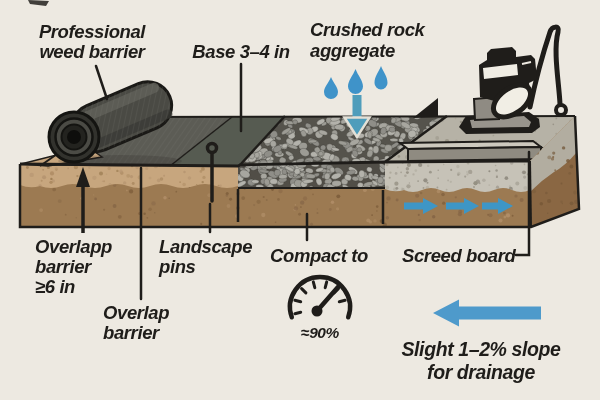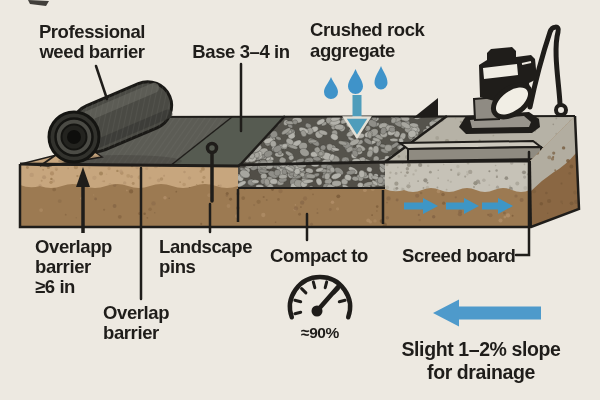--- a/index.html
+++ b/index.html
@@ -1,16 +1,16 @@
 <!DOCTYPE html>
 <html><head>
 <meta charset="utf-8">
 <style>
   html,body{margin:0;padding:0;background:#EDE9E1;}
-  .stage{position:relative;width:600px;height:400px;overflow:hidden;background:#EDE9E1;}
+  .stage{position:relative;width:600px;height:400px;overflow:hidden;background:#EDE9E1;font-style:italic;}
   svg{display:block;}
   text{fill:#1F1D1A;font-family:"Liberation Sans","DejaVu Sans",sans-serif;font-weight:700;letter-spacing:-0.4px;}
   .lbl{font-size:18.5px;}
   .lbl-lg{font-size:19.5px;}
   .lbl-sm{font-size:15.5px;}
 </style>
 </head>
 <body>
 
 <div class="stage">

